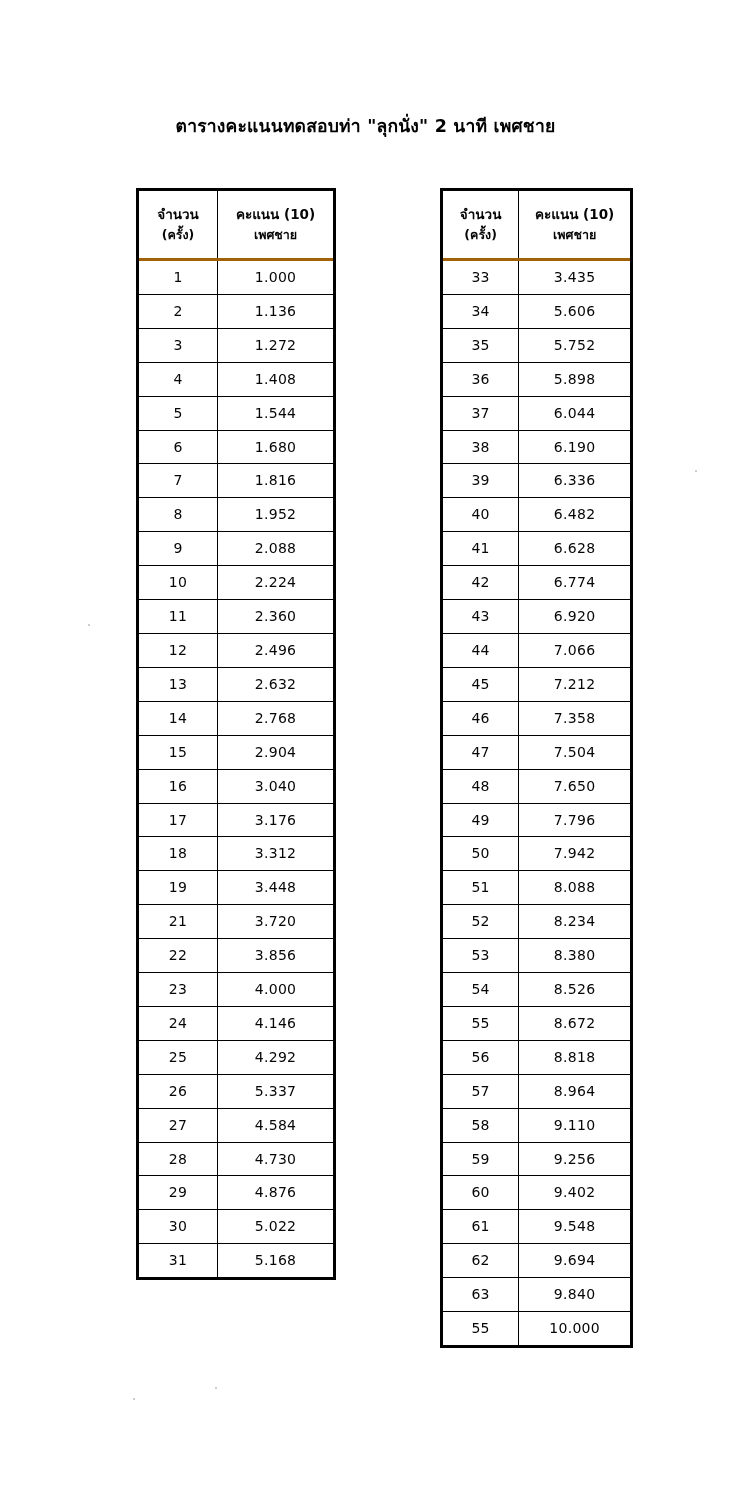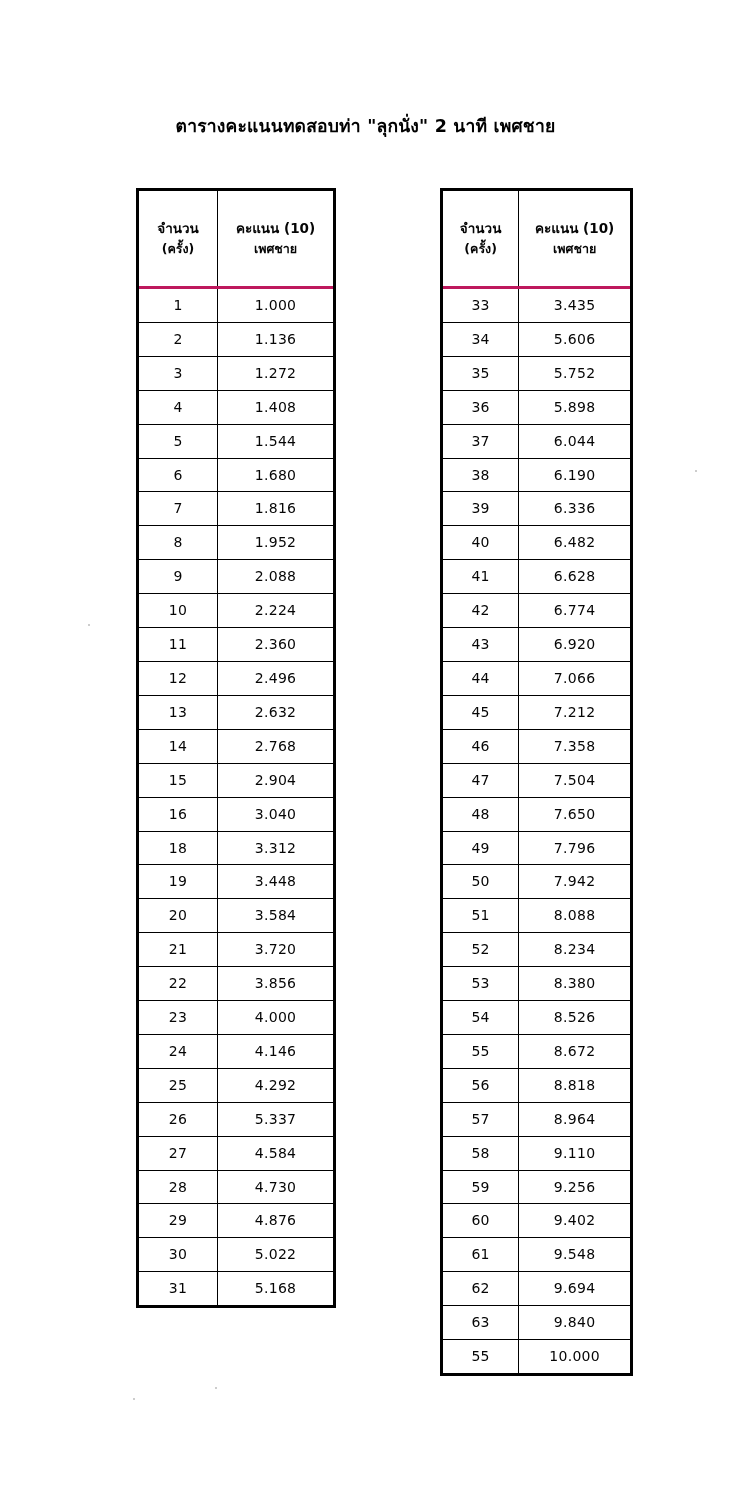--- a/index.html
+++ b/index.html
@@ -58,25 +58,25 @@
     vertical-align: middle;
     padding: 0;
     font-size: 13.5px;
     font-weight: normal;
     color: #050505;
   }
 
   
   table.grid thead th {
     height: 67px;
-    border-bottom: 3px solid #be185d;
+    border-bottom: 3px solid #a16207;
     font-weight: bold;
     font-size: 13.5px;
     line-height: 1.55;
-    padding: 14px 1px;
+    padding: 0 1px;
   }
   table.grid thead th .hdr-line1 { display: block; }
   table.grid thead th .hdr-line2 { display: block; font-size: 12.5px; }
 
   
   table.grid tbody td {
     height: 32.9px;
     line-height: 32.9px;
     font-size: 14px;
     letter-spacing: 0.3px;
@@ -180,30 +180,30 @@
         </tr>
         <tr>
           <td class="count-cell">15</td>
           <td class="score-cell">2.904</td>
         </tr>
         <tr>
           <td class="count-cell">16</td>
           <td class="score-cell">3.040</td>
         </tr>
         <tr>
+          <td class="count-cell">17</td>
+          <td class="score-cell">3.176</td>
+        </tr>
+        <tr>
           <td class="count-cell">18</td>
           <td class="score-cell">3.312</td>
         </tr>
         <tr>
           <td class="count-cell">19</td>
           <td class="score-cell">3.448</td>
-        </tr>
-        <tr>
-          <td class="count-cell">20</td>
-          <td class="score-cell">3.584</td>
         </tr>
         <tr>
           <td class="count-cell">21</td>
           <td class="score-cell">3.720</td>
         </tr>
         <tr>
           <td class="count-cell">22</td>
           <td class="score-cell">3.856</td>
         </tr>
         <tr>

